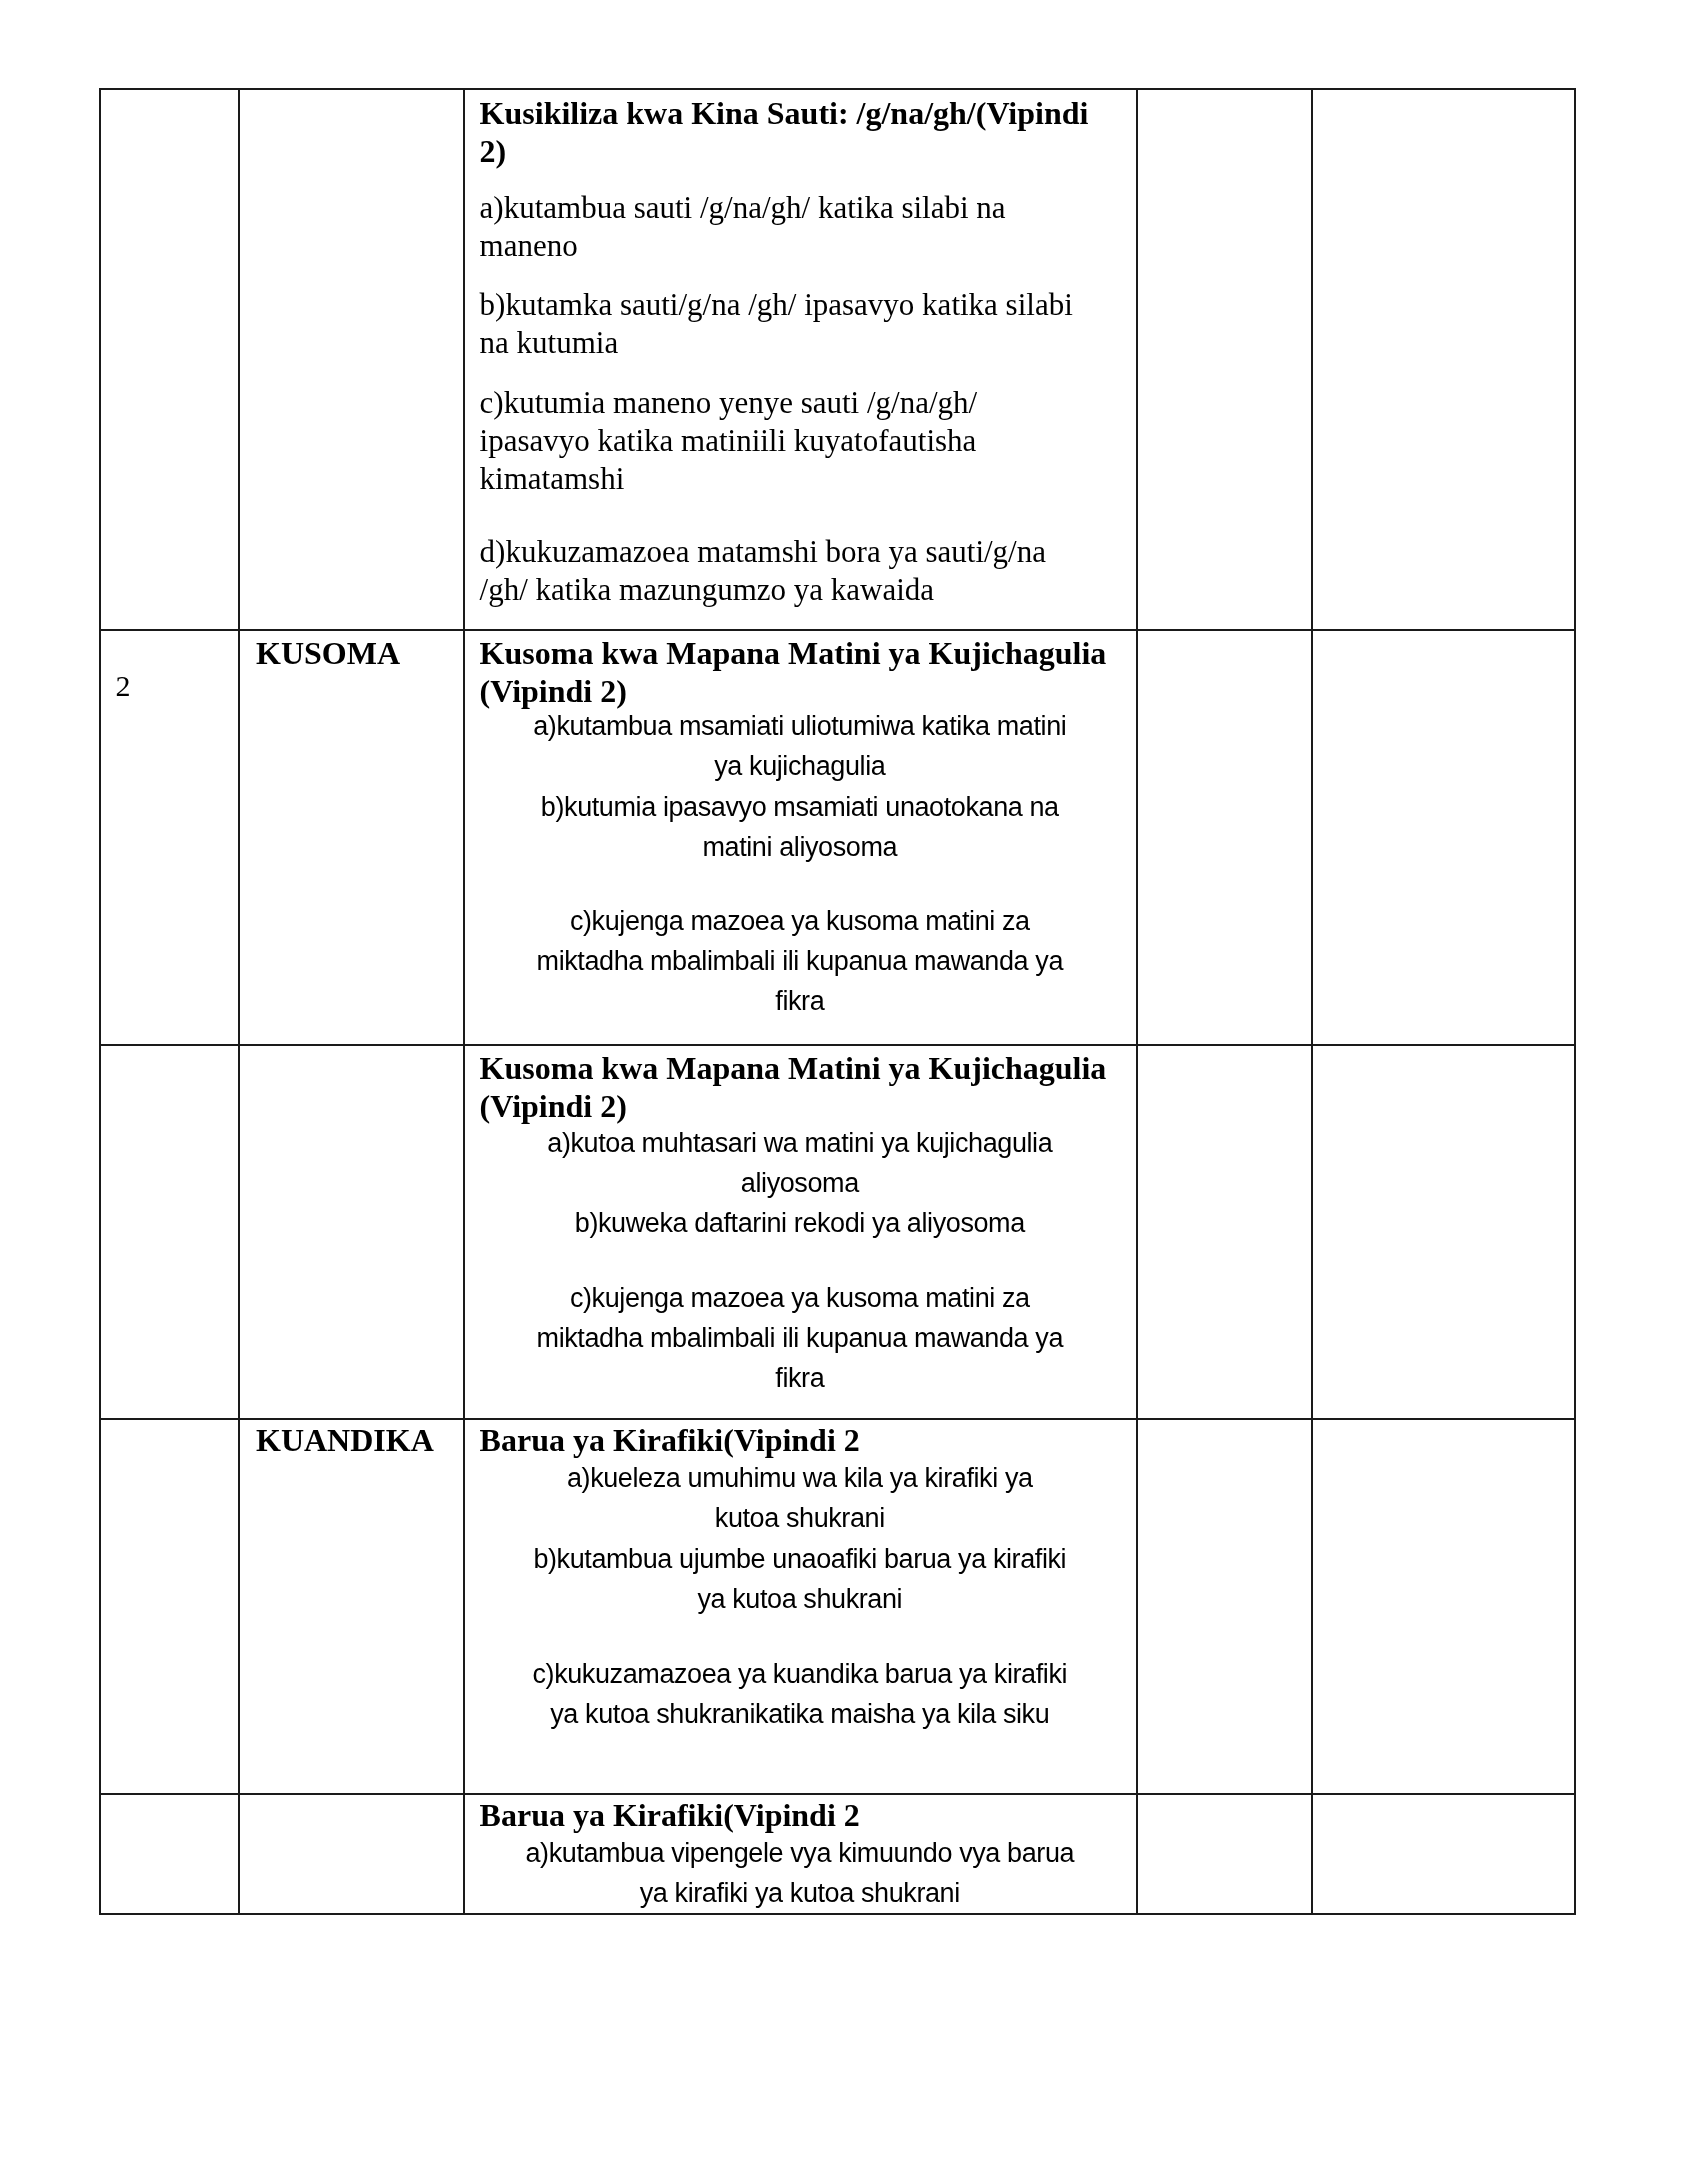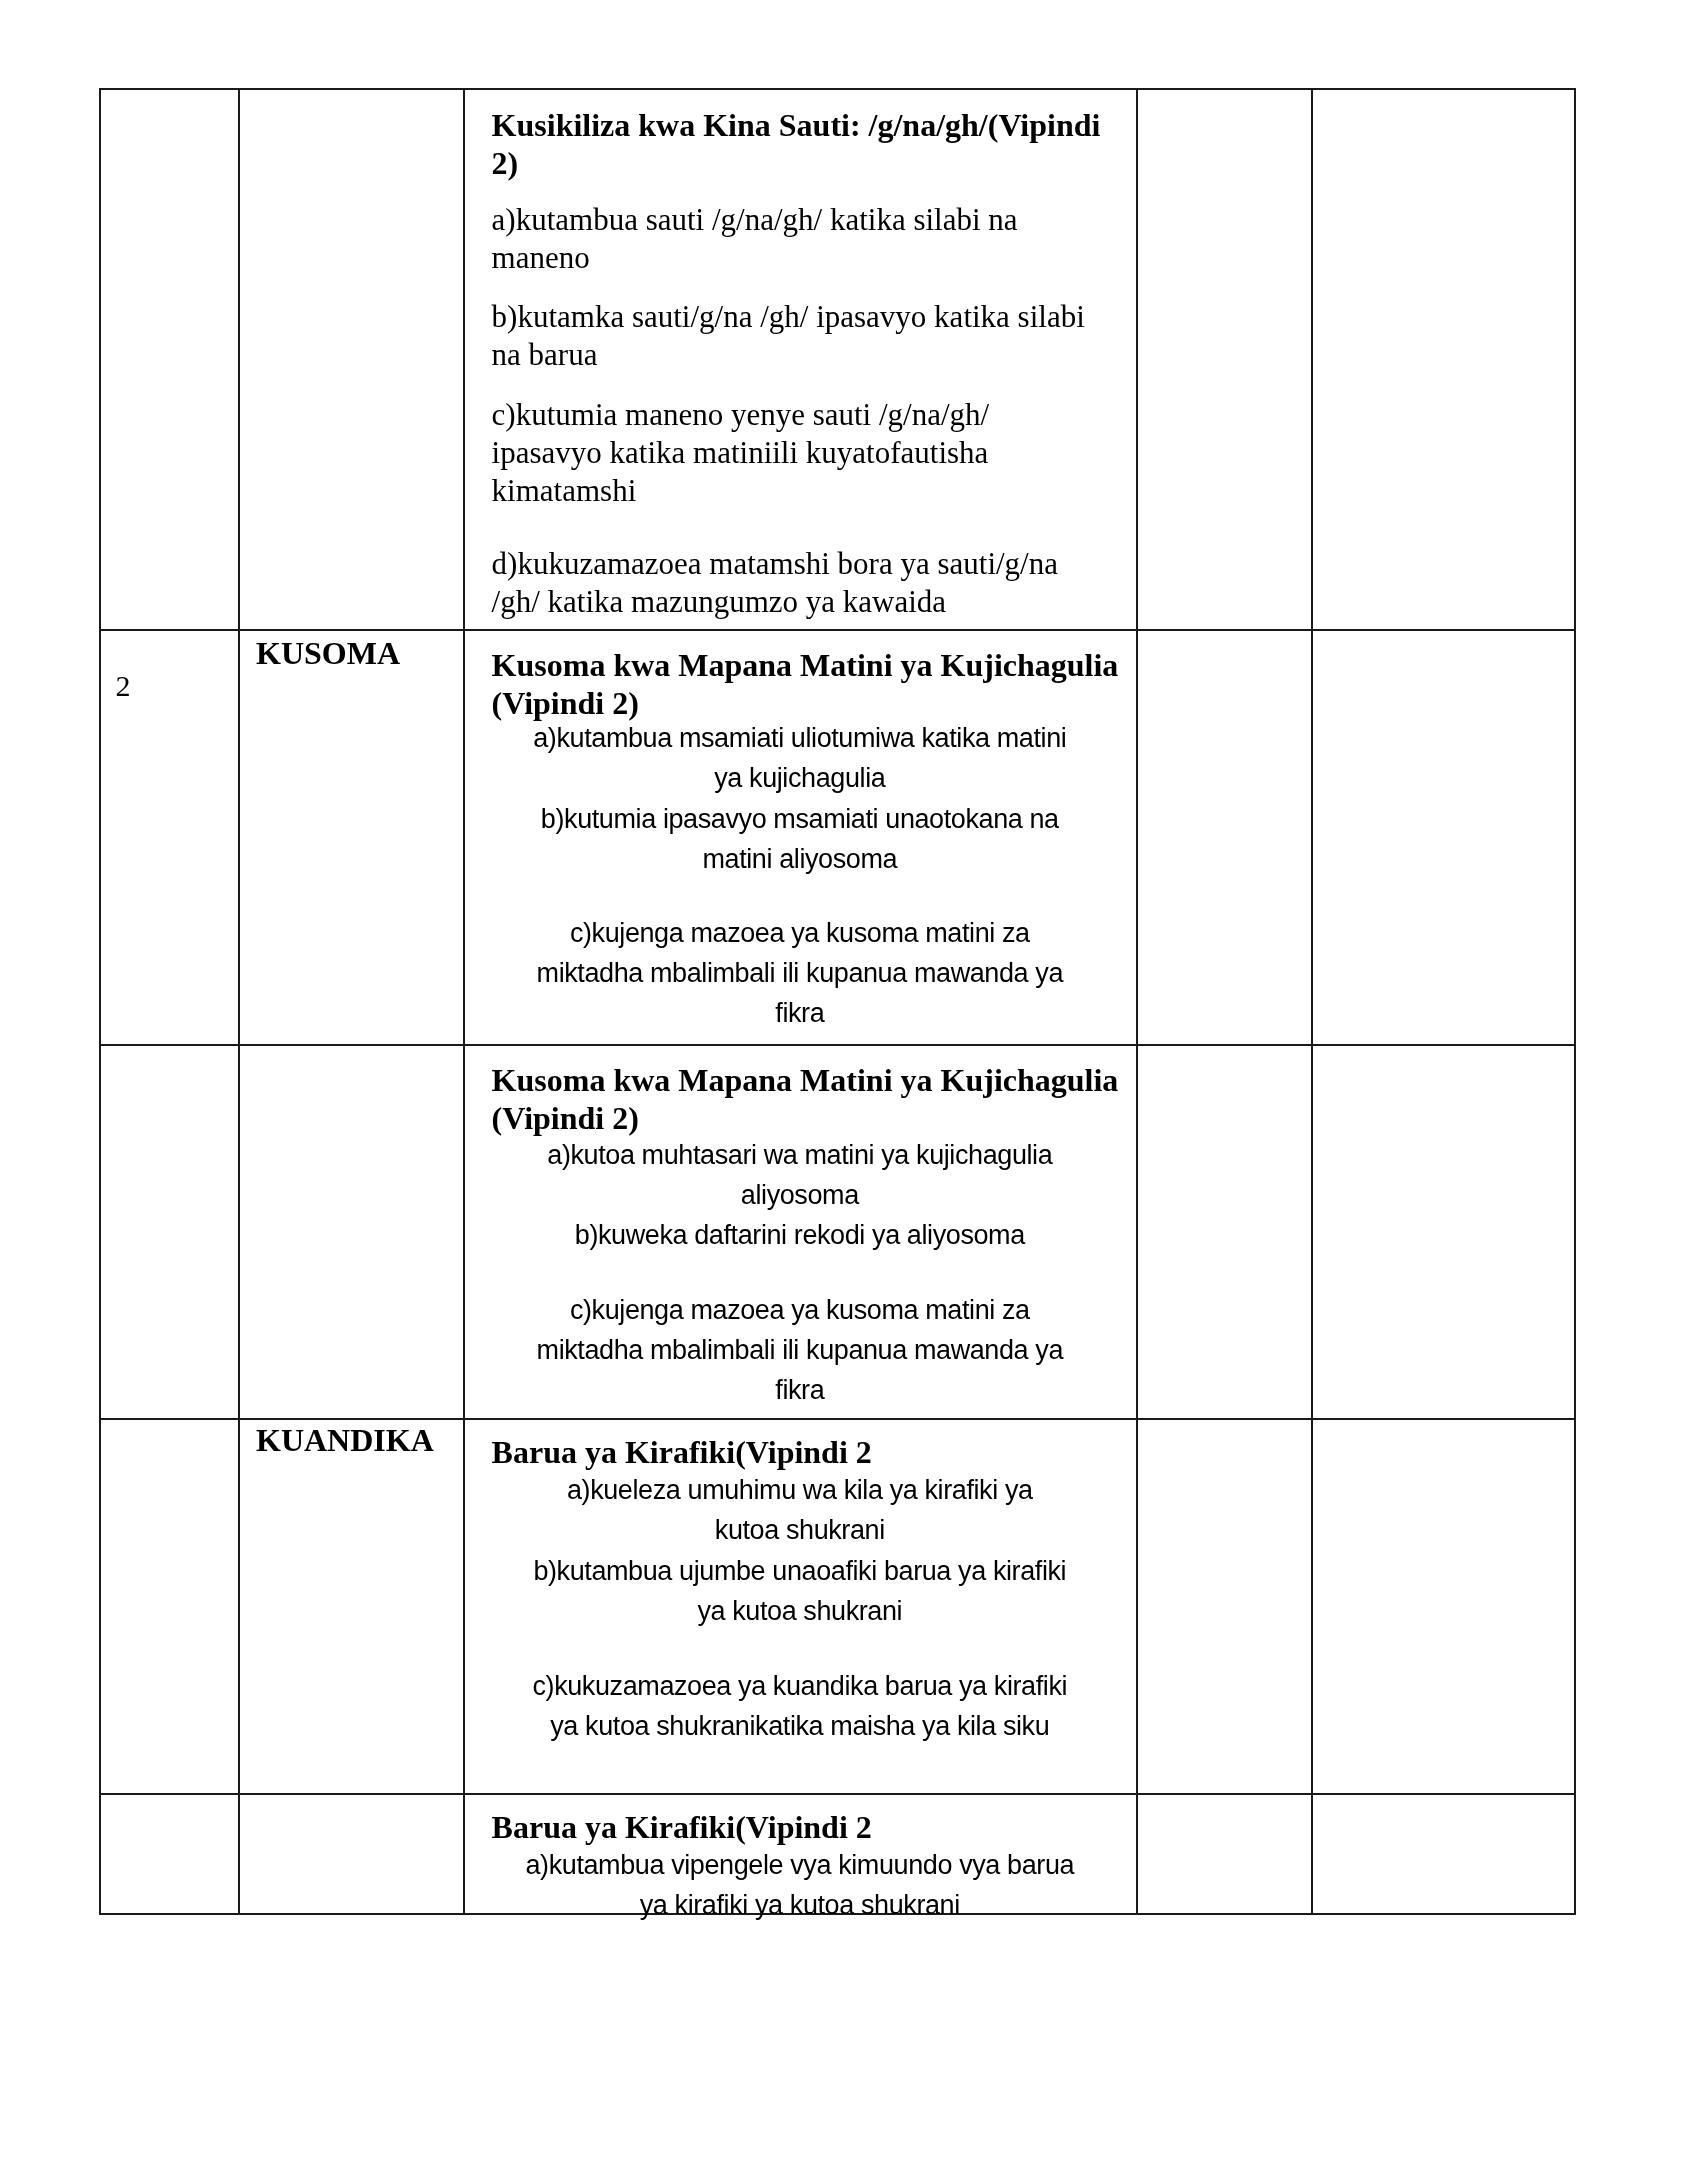--- a/index.html
+++ b/index.html
@@ -14,21 +14,21 @@
     vertical-align: top;
     padding: 0;
     position: relative;
   }
   .c1 { width: 137px; } .c2 { width: 223px; } .c3 { width: 671px; } .c4 { width: 173px; } .c5 { width: 261px; }
   .r1 { height: 541px; } .r2 { height: 415px; } .r3 { height: 374px; } .r4 { height: 375px; } .r5 { height: 120px; }
   .inner { position: absolute; left: 14.6px; right: 4px; top: 0; }
   .serif-b { font-family: "Liberation Serif", "DejaVu Serif", serif; font-weight: bold; font-size: 32px; line-height: 38px; }
   .serif { font-family: "Liberation Serif", "DejaVu Serif", serif; font-size: 31px; line-height: 38px; }
   .sans { font-family: "Liberation Sans", "DejaVu Sans", sans-serif; font-size: 27px; line-height: 40px; letter-spacing: -0.4px; text-align: center; }
-  .blk { position: absolute; left: 0; right: 12px; margin: 12px; }
+  .blk { position: absolute; left: 0; right: 12px; margin: 0; }
   .label { position: absolute; left: 16px; font-family: "Liberation Serif", serif; font-weight: bold; font-size: 32px; line-height: 38px; }
   .weekno { position: absolute; left: 14.6px; font-family: "Liberation Serif", serif; font-size: 30px; line-height: 38px; }
   .line { display: block; white-space: nowrap; }
 </style>
 </head>
 <body>
 
 <div class="page">
 <table class="scheme">
   <colgroup>
@@ -52,21 +52,21 @@
         <div class="blk serif-b" style="top:4px">
           <span class="line">Kusikiliza kwa Kina Sauti: /g/na/gh/(Vipindi</span>
           <span class="line">2)</span>
         </div>
         <div class="blk serif" style="top:99px">
           <span class="line">a)kutambua sauti /g/na/gh/ katika silabi na</span>
           <span class="line">maneno</span>
         </div>
         <div class="blk serif" style="top:196px">
           <span class="line">b)kutamka sauti/g/na /gh/ ipasavyo katika silabi</span>
-          <span class="line">na barua</span>
+          <span class="line">na kutumia</span>
         </div>
         <div class="blk serif" style="top:294px">
           <span class="line">c)kutumia maneno yenye sauti /g/na/gh/</span>
           <span class="line">ipasavyo katika matiniili kuyatofautisha</span>
           <span class="line">kimatamshi</span>
         </div>
         <div class="blk serif" style="top:443px">
           <span class="line">d)kukuzamazoea matamshi bora ya sauti/g/na</span>
           <span class="line">/gh/ katika mazungumzo ya kawaida</span>
         </div>

